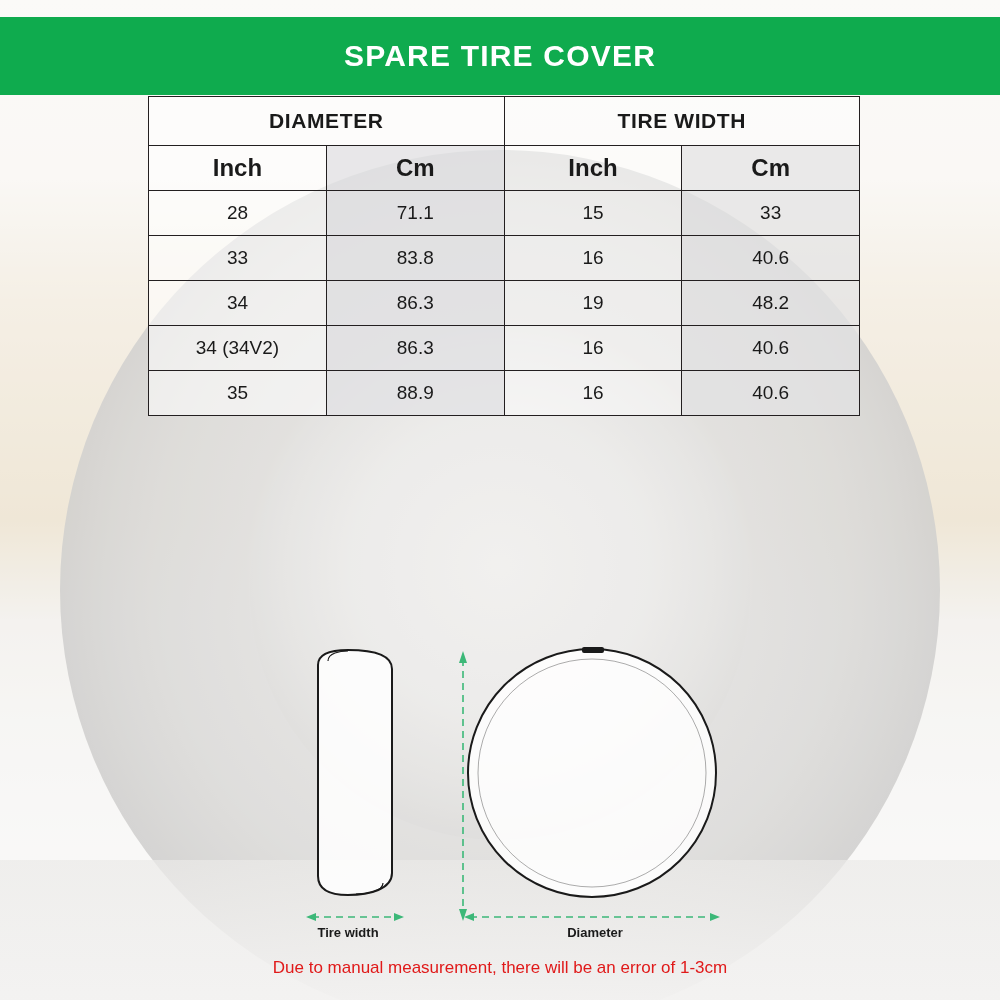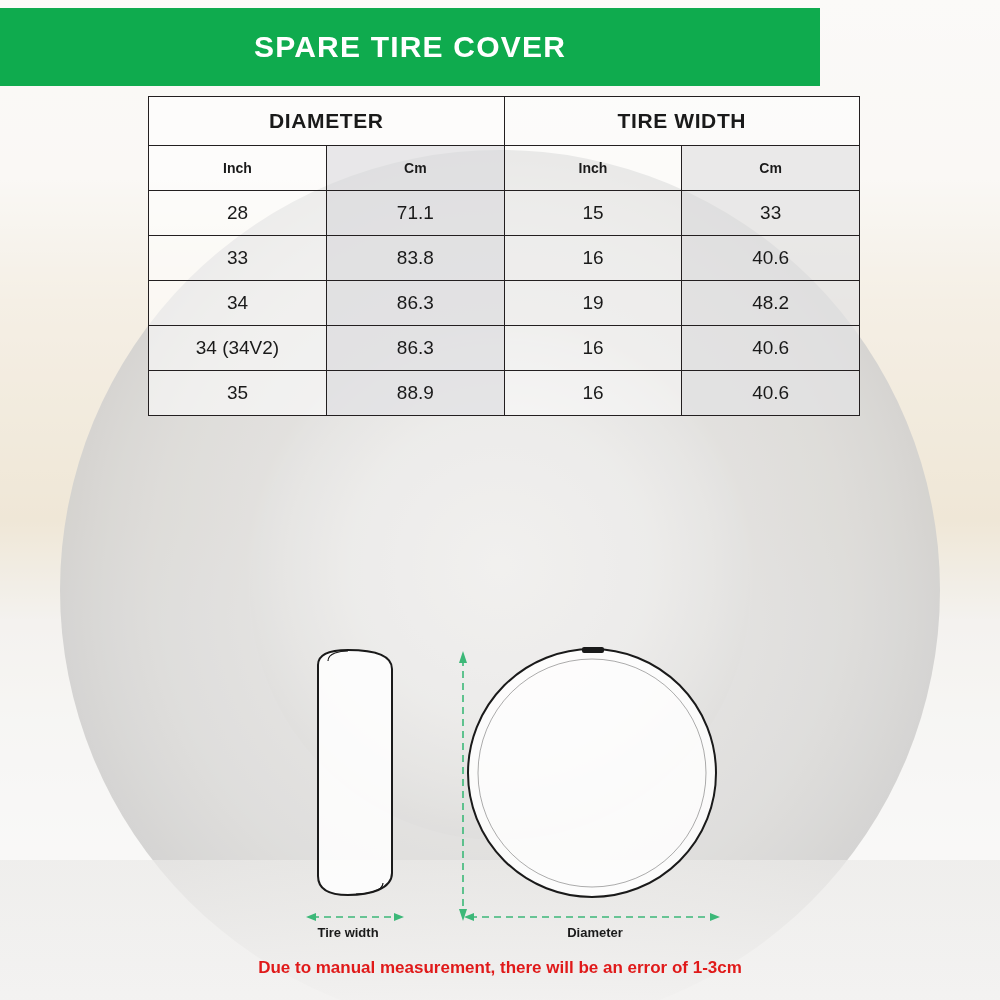--- a/index.html
+++ b/index.html
@@ -84,22 +84,22 @@
     top: 860px;
     width: 1000px;
     height: 140px;
     background: linear-gradient(180deg, rgba(235,234,232,0.7), rgba(243,242,241,0.95));
     z-index: 2;
   }
 
   
   #header {
     position: absolute;
-    left: 0; top: 8px;
-    width: 820px;
+    left: 0; top: 17px;
+    width: 1000px;
     height: 78px;
     background: #0fab4e;
     display: flex;
     align-items: center;
     justify-content: center;
     z-index: 5;
   }
   #header-title {
     color: #ffffff;
     font-size: 30px;
@@ -129,21 +129,21 @@
     height: 44px;
     padding: 0;
   }
   table.size-table th.group-head {
     font-size: 21px;
     font-weight: bold;
     letter-spacing: 0.6px;
     height: 48px;
   }
   table.size-table th.unit-head {
-    font-size: 14px;
+    font-size: 24px;
     font-weight: bold;
     height: 44px;
     text-align: center;
   }
   
   .col-a { width: 178px; background: rgba(255,255,255,0.55); }
   .col-b { width: 178px; background: rgba(226,226,228,0.75); }
   .col-c { width: 178px; background: rgba(255,255,255,0.45); }
   .col-d { width: 178px; background: rgba(226,226,228,0.7); }
 
@@ -178,21 +178,21 @@
 
   
   #footer-note {
     position: absolute;
     left: 0;
     top: 958px;
     width: 1000px;
     text-align: center;
     color: #e01a1a;
     font-size: 17px;
-    font-weight: bold;
+    font-weight: normal;
     z-index: 7;
   }
 </style>
 </head>
 <body>
 
 <div id="bg-photo"></div>
 <div id="bg-tire"></div>
 <div id="bg-hub"></div>
 <div id="bg-veil"></div>

